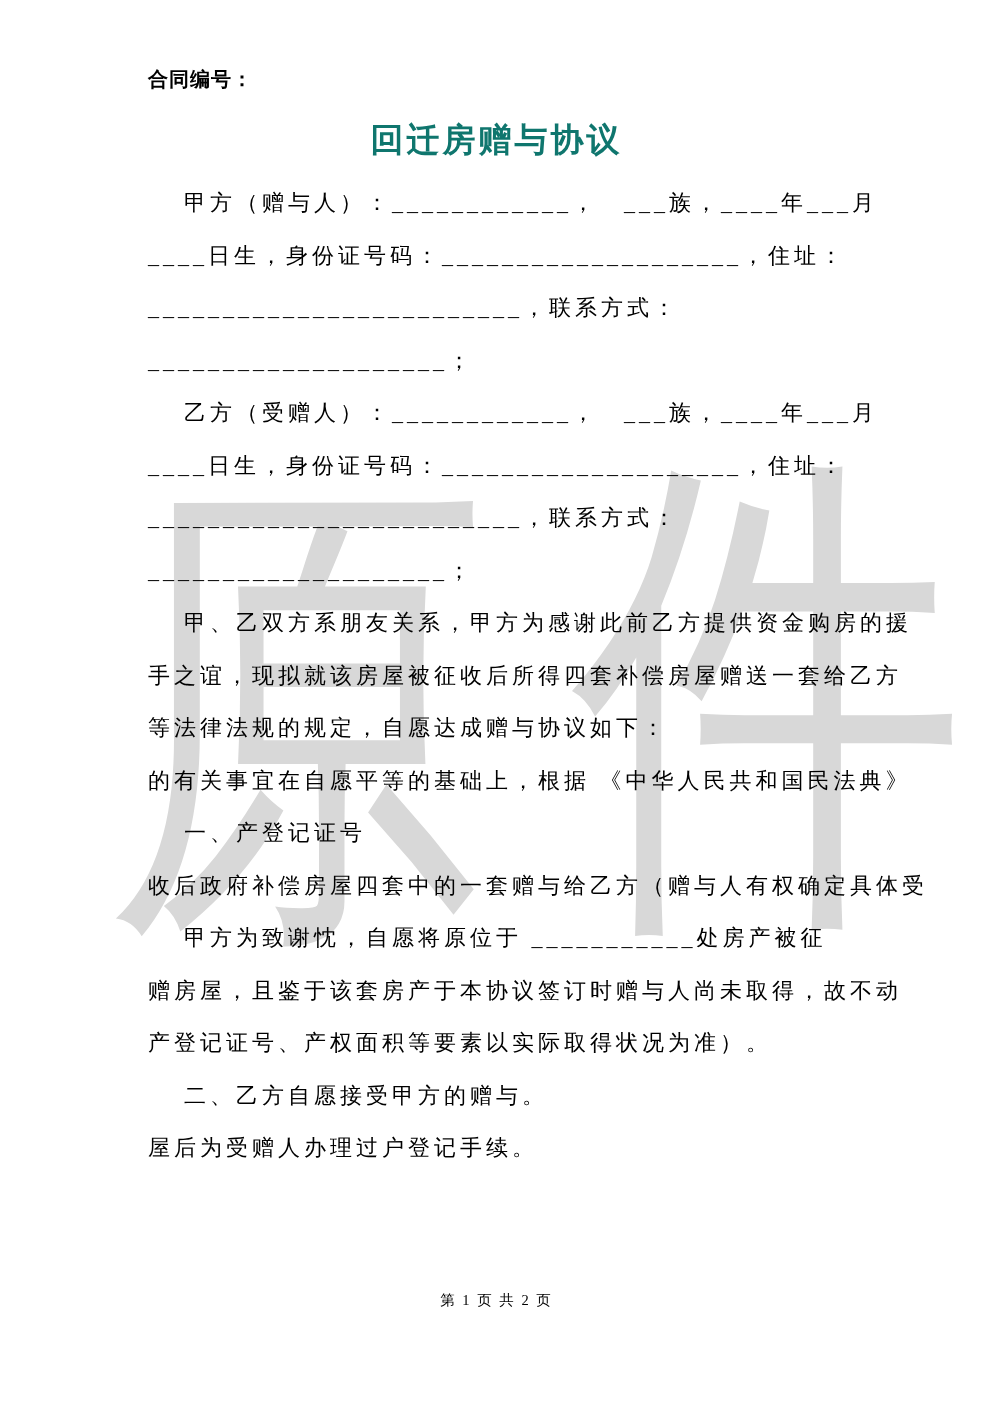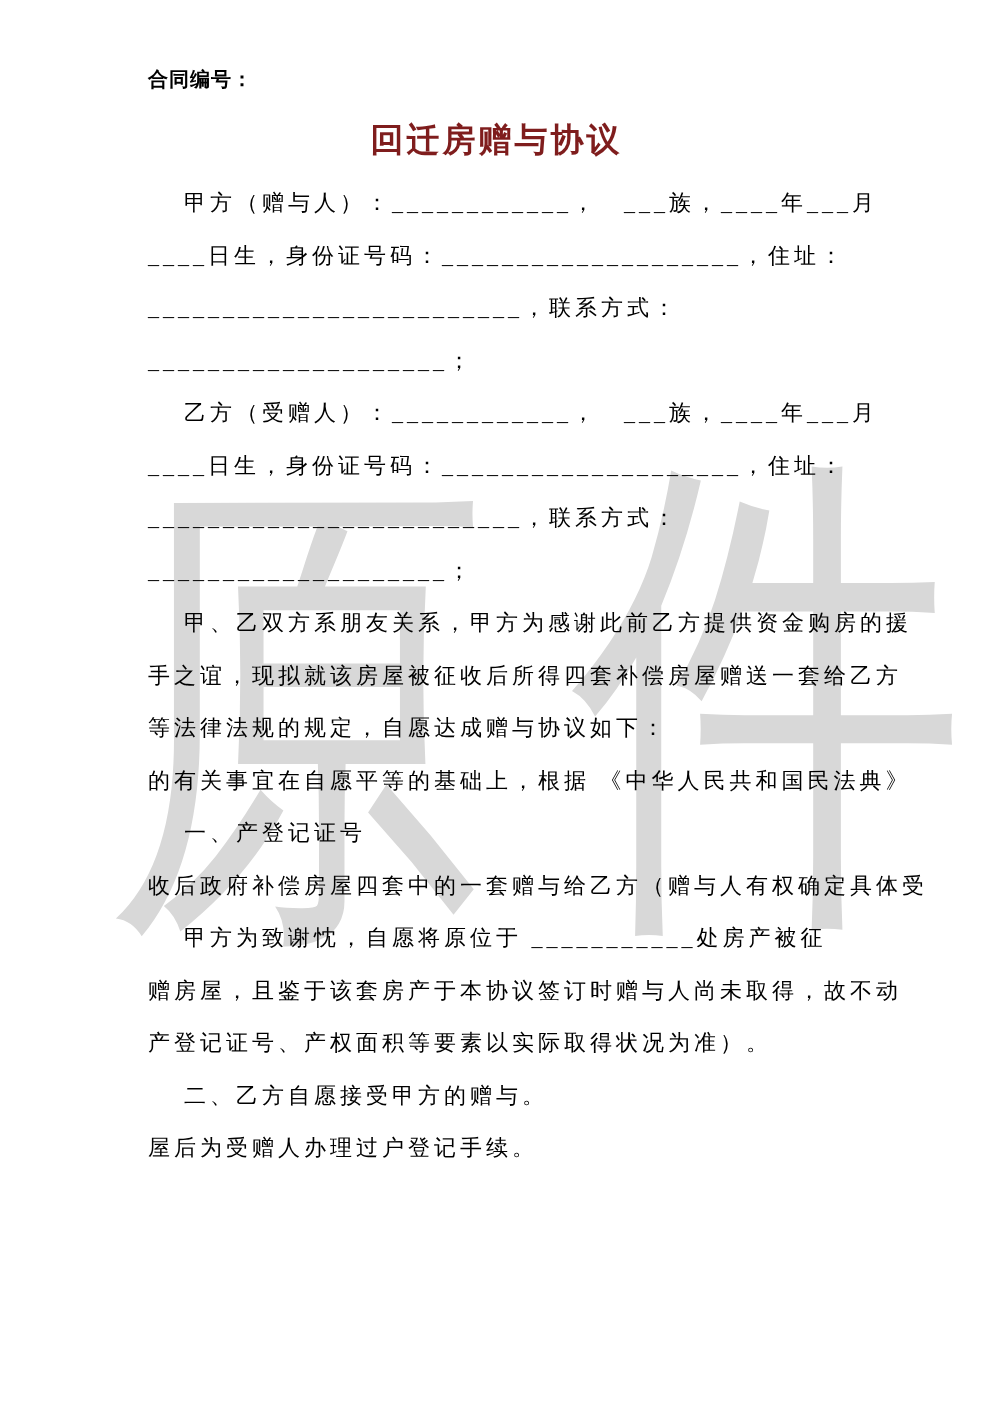--- a/index.html
+++ b/index.html
@@ -32,21 +32,21 @@
     letter-spacing:1px;
     font-family:"Liberation Sans","DejaVu Sans",sans-serif;
   }
   .title{
     position:absolute;z-index:1;
     left:0;top:118px;width:100%;
     margin:0;
     text-align:center;
     font-size:33px;font-weight:700;
     letter-spacing:3px;
-    color:#7f1d1d;
+    color:#0f766e;
     font-family:"Liberation Sans","DejaVu Sans",sans-serif;
   }
   .body{
     position:absolute;z-index:1;
     left:148px;top:177px;width:706px;
     font-size:22px;
     line-height:52.5px;
     letter-spacing:4px;
     font-family:Liberation Serif, serif;
   }
@@ -89,14 +89,15 @@
     <div class="line">的有关事宜在自愿平等的基础上，根据 《中华人民共和国民法典》</div>
     <div class="line ind">一、产登记证号</div>
     <div class="line">收后政府补偿房屋四套中的一套赠与给乙方（赠与人有权确定具体受</div>
     <div class="line ind">甲方为致谢忱，自愿将原位于 ___________处房产被征</div>
     <div class="line">赠房屋，且鉴于该套房产于本协议签订时赠与人尚未取得，故不动</div>
     <div class="line">产登记证号、产权面积等要素以实际取得状况为准）。</div>
     <div class="line ind">二、乙方自愿接受甲方的赠与。</div>
     <div class="line">屋后为受赠人办理过户登记手续。</div>
   </div>
 
+  <div class="footer">第 1 页 共 2 页</div>
 
 </div>
 
 </body></html>

